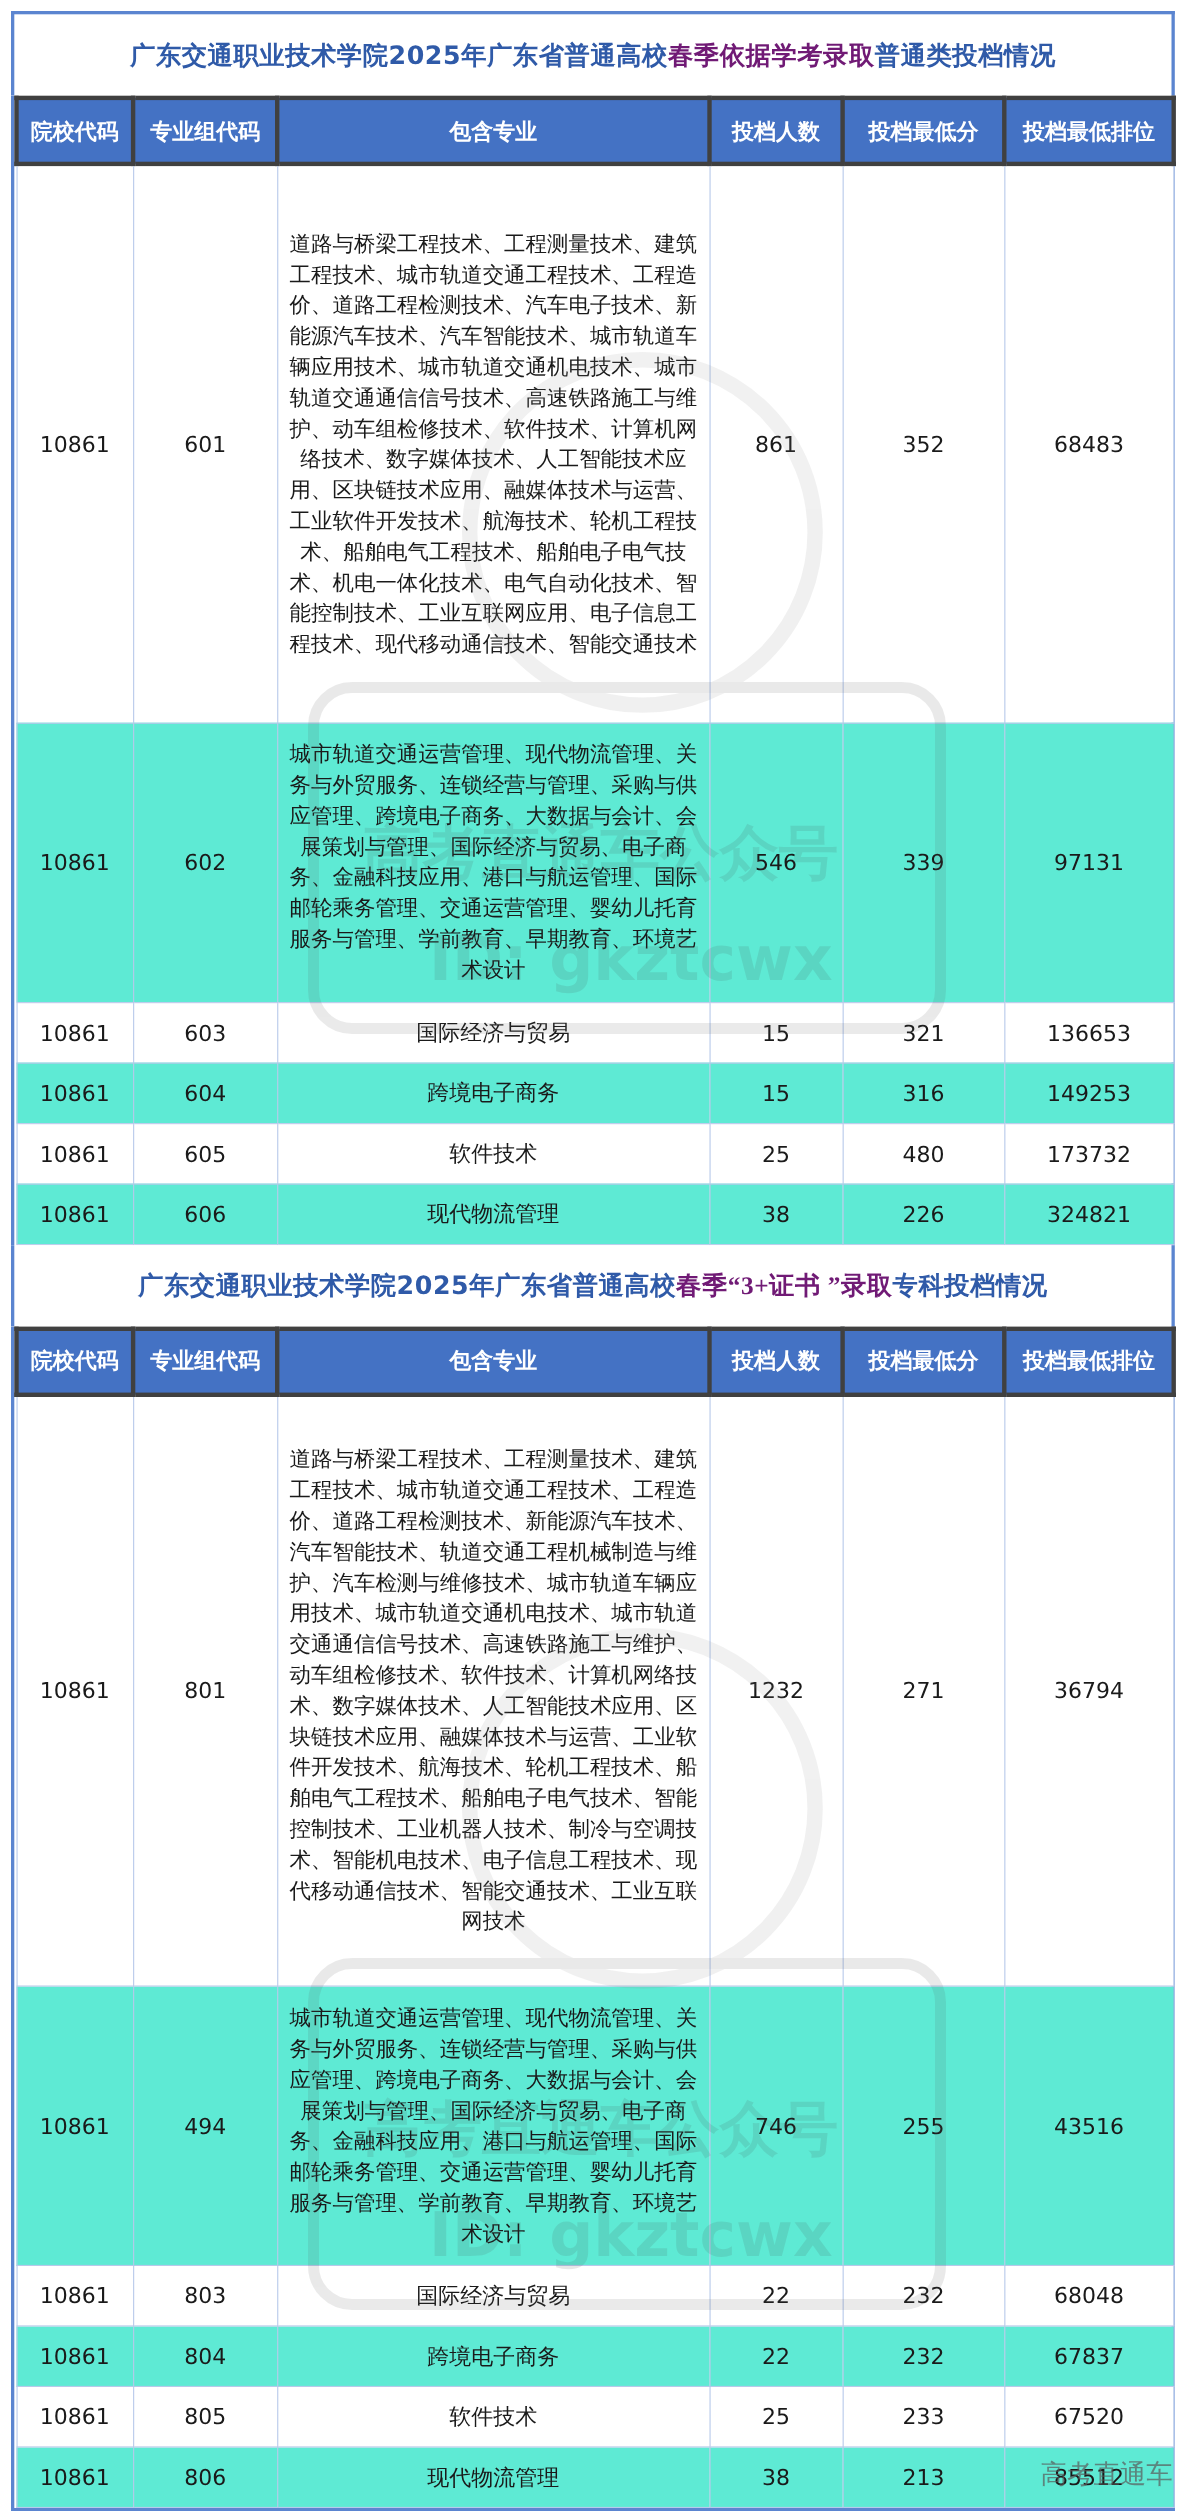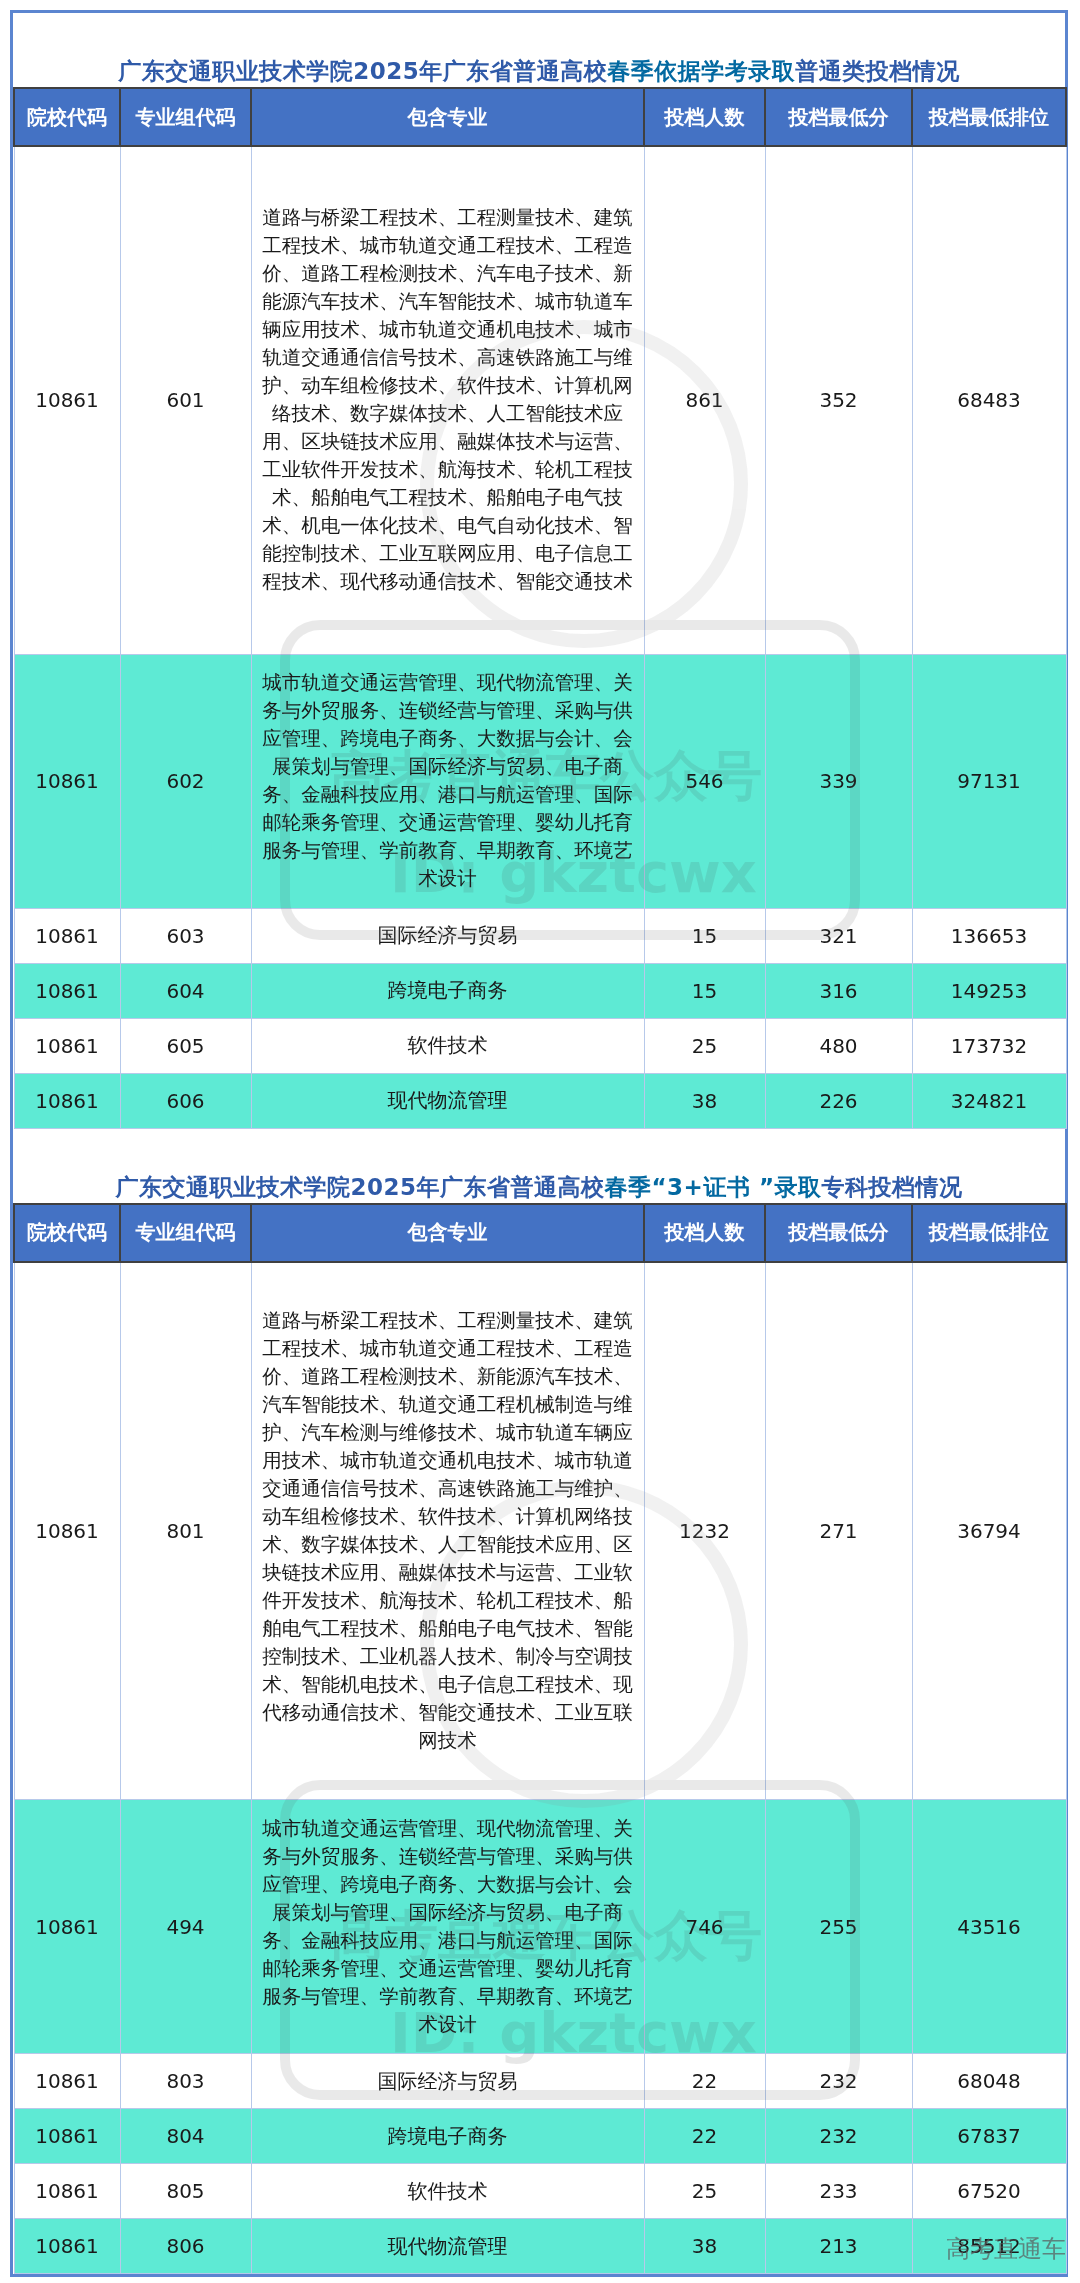--- a/index.html
+++ b/index.html
@@ -2,28 +2,28 @@
 <html><head>
 <meta charset="utf-8">
 <style>
   html, body { margin: 0; padding: 0; background: #ffffff; }
   body { width: 1080px; height: 2283px; position: relative; overflow: hidden;
          font-family: "DejaVu Sans", "Liberation Sans", sans-serif; color: #1a1a1a; }
   .page { position: absolute; left: 10px; top: 10px; width: 1058px; }
   .block { border-left: 3px solid #5b85d0; border-right: 3px solid #5b85d0; box-sizing: border-box; background: #fff; }
   .block.first { border-top: 3px solid #5b85d0; }
   .block.last { border-bottom: 3px solid #5b85d0; }
-  .title { height: 74px; display: flex; align-items: flex-end; justify-content: center;
+  .title { height: 74px; display: flex; align-items: center; justify-content: center;
            font-size: 23px; font-weight: bold; color: #2f5aa8; letter-spacing: 0.5px; white-space: nowrap; }
-  .title .hl { color: #0369a1; }
+  .title .hl { color: #701a75; font-family: Liberation Serif, serif; }
   table { border-collapse: collapse; width: 100%; table-layout: fixed; }
   col.c1 { width: 106px; } col.c2 { width: 131px; } col.c3 { width: 393px; }
   col.c4 { width: 121px; } col.c5 { width: 147px; } col.c6 { width: 154px; }
   th { background: #4472c4; color: #fff; font-size: 20px; font-weight: bold; height: 56px;
-       border: 2px solid #404040; padding: 0; text-align: center; }
+       border: 4px solid #404040; padding: 0; text-align: center; }
   td { border: 1px solid #b7c9ea; text-align: center; font-size: 20px; padding: 0; vertical-align: middle; }
   tr.odd td { background: #ffffff; }
   tr.even td { background: #5eead4; }
   td.majors { font-size: 19.5px; line-height: 28px; padding: 0 4px; text-align: center; word-break: break-all; }
   tr.single td { height: 54px; }
   .watermark { position: absolute; pointer-events: none; opacity: 0.12; }
   .wm-box { position: absolute; border: 10px solid #555; border-radius: 40px; }
   .wm-text { position: absolute; font-size: 54px; font-weight: bold; color: #444; white-space: nowrap; }
   .wm-circle { position: absolute; border-radius: 50%; border: 14px solid #888; }
   .corner-wm { position: absolute; right: 14px; bottom: 18px; font-size: 24px; color: rgba(90,90,90,0.7); pointer-events:none; }

